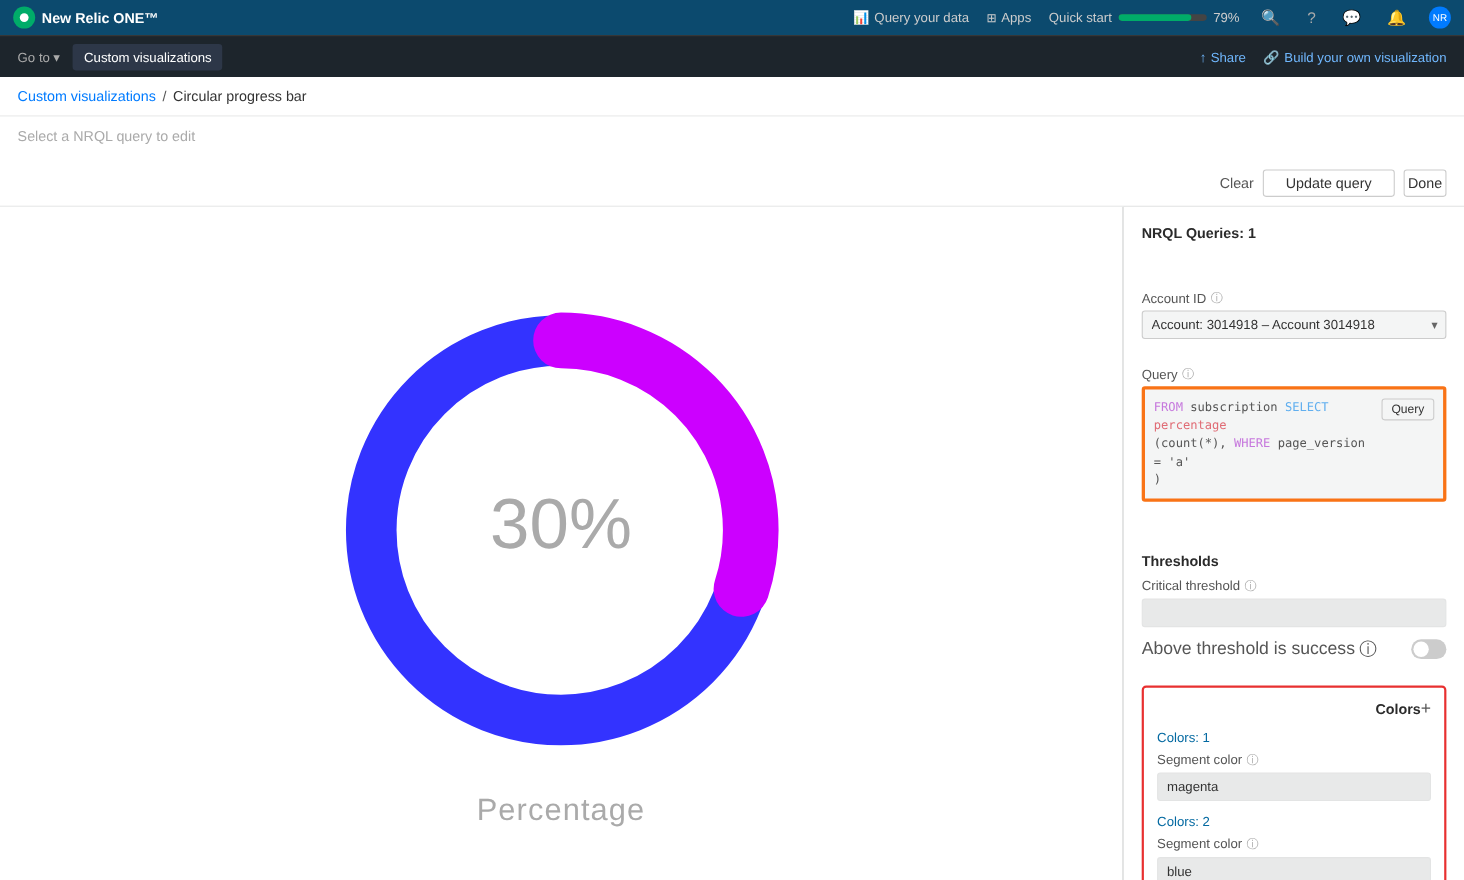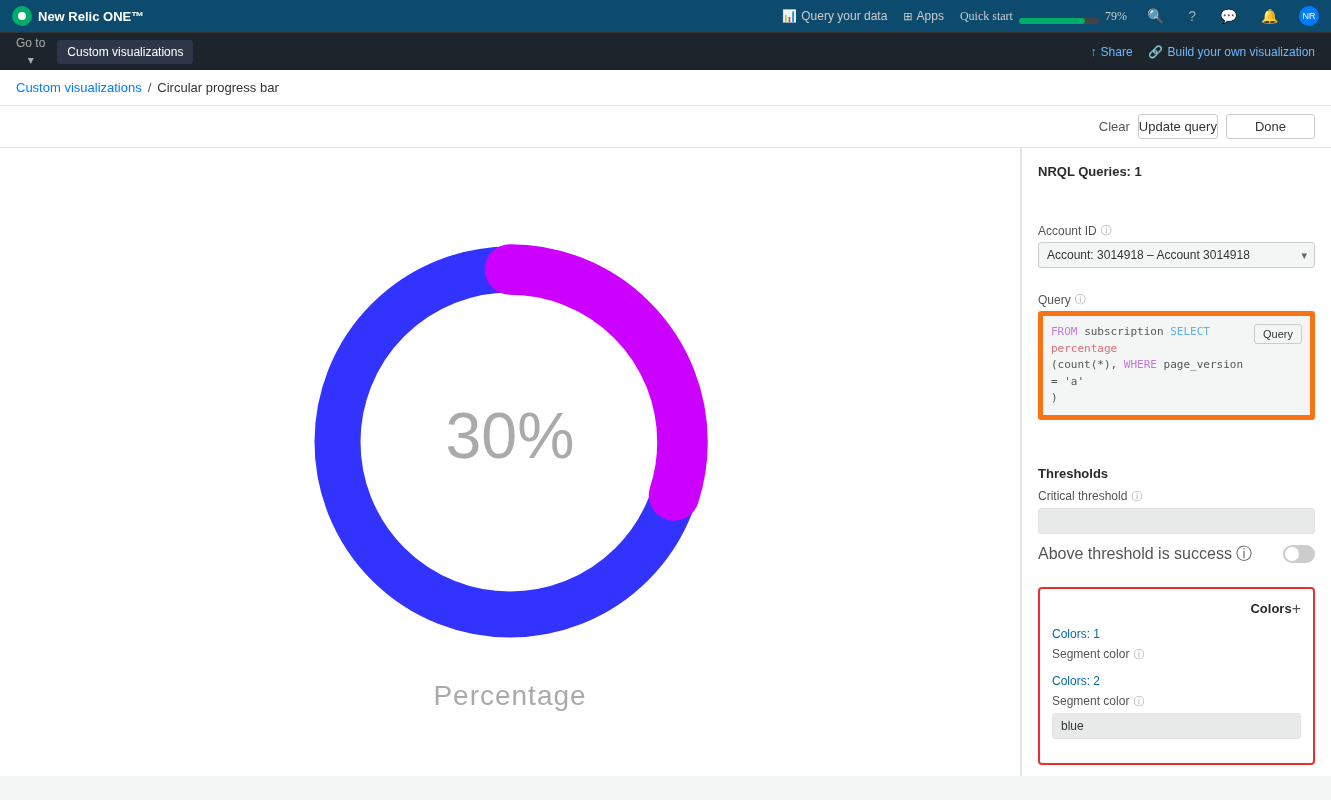--- a/index.html
+++ b/index.html
@@ -13,38 +13,38 @@
       align-items: center;
       padding: 0 12px;
       justify-content: space-between;
     }
     .top-nav-left { display: flex; align-items: center; gap: 8px; }
     .brand { color: #fff; font-size: 13px; font-weight: 600; display: flex; align-items: center; gap: 6px; }
     .brand-icon { width: 20px; height: 20px; background: #00ac69; border-radius: 50%; display: flex; align-items: center; justify-content: center; }
     .brand-icon svg { width: 12px; height: 12px; }
     .top-nav-right { display: flex; align-items: center; gap: 16px; color: #ccc; font-size: 12px; }
     .top-nav-right .nav-item { display: flex; align-items: center; gap: 4px; cursor: pointer; color: #ccc; }
-    .quick-start-bar { display: flex; align-items: flex-end; gap: 6px; font-family: Liberation Serif, serif; }
+    .quick-start-bar { display: flex; align-items: center; gap: 6px; }
     .progress-bar-outer { width: 80px; height: 6px; background: #444; border-radius: 3px; }
     .progress-bar-inner { width: 83%; height: 100%; background: #00ac69; border-radius: 3px; }
     .icon-btn { color: #aaa; cursor: pointer; font-size: 14px; padding: 2px 4px; }
     .avatar { width: 20px; height: 20px; background: #007bff; border-radius: 50%; color: #fff; font-size: 9px; display: flex; align-items: center; justify-content: center; }
 
     
     .sub-nav {
       background: #1d252c;
       height: 38px;
       display: flex;
       align-items: center;
       padding: 0 16px;
       justify-content: space-between;
       border-top: 1px solid #333;
     }
     .sub-nav-left { display: flex; align-items: center; gap: 12px; }
-    .go-to { color: #aaa; font-size: 12px; cursor: pointer; display: flex; align-items: center; gap: 3px; flex-direction: column; }
+    .go-to { color: #aaa; font-size: 12px; cursor: pointer; display: flex; align-items: center; gap: 3px; }
     .custom-viz-btn { background: #2d3748; color: #fff; border: none; border-radius: 3px; padding: 5px 10px; font-size: 12px; cursor: pointer; }
     .sub-nav-right { display: flex; align-items: center; gap: 16px; }
     .share-btn { color: #70b7fd; font-size: 12px; cursor: pointer; display: flex; align-items: center; gap: 4px; }
     .build-own { color: #70b7fd; font-size: 12px; cursor: pointer; display: flex; align-items: center; gap: 4px; }
 
     
     .breadcrumb {
       background: #fff;
       padding: 10px 16px;
       border-bottom: 1px solid #e3e4e4;
@@ -70,22 +70,22 @@
       font-size: 13px;
     }
     .query-actions {
       display: flex;
       justify-content: flex-end;
       align-items: center;
       gap: 8px;
       padding: 8px 0;
     }
     .btn-clear { background: none; border: none; color: #555; cursor: pointer; font-size: 13px; }
-    .btn-update { background: none; border: 1px solid #ccc; border-radius: 3px; color: #333; cursor: pointer; font-size: 13px; padding: 4px 0; }
-    .btn-done { background: none; border: 1px solid #ccc; border-radius: 3px; color: #333; cursor: pointer; font-size: 13px; padding: 4px 28px; }
+    .btn-update { background: none; border: 1px solid #ccc; border-radius: 3px; color: #333; cursor: pointer; font-size: 13px; padding: 4px 20px; }
+    .btn-done { background: none; border: 1px solid #ccc; border-radius: 3px; color: #333; cursor: pointer; font-size: 13px; padding: 4px 3px; }
 
     
     .main-content {
       display: flex;
       height: calc(800px - 32px - 38px - 42px - 60px);
       min-height: 580px;
     }
 
     
     .viz-panel {
@@ -130,21 +130,21 @@
     .field-row { margin-bottom: 10px; }
     .field-label { font-size: 12px; color: #555; margin-bottom: 4px; display: flex; align-items: center; gap: 4px; }
     .field-label .info-icon { color: #aaa; font-size: 11px; cursor: pointer; }
     .field-input { width: 100%; background: #f4f5f5; border: 1px solid #e3e4e4; border-radius: 3px; padding: 5px 8px; font-size: 12px; color: #333; }
     .field-select { width: 100%; background: #f4f5f5; border: 1px solid #ccc; border-radius: 3px; padding: 5px 8px; font-size: 12px; color: #333; appearance: none; cursor: pointer; }
     .select-wrapper { position: relative; }
     .select-wrapper::after { content: '▾'; position: absolute; right: 8px; top: 50%; transform: translateY(-50%); color: #666; pointer-events: none; font-size: 11px; }
 
     .query-code {
       background: #f4f5f5;
-      border: 5px solid #f97316;
+      border: 3px solid #f97316;
       border-radius: 3px;
       padding: 8px;
       font-family: monospace;
       font-size: 11px;
       line-height: 1.5;
       color: #555;
       display: flex;
       justify-content: space-between;
       align-items: flex-start;
       gap: 6px;
@@ -233,20 +233,21 @@
   </div>
 </div>
 
 <div class="breadcrumb">
   <a>Custom visualizations</a>
   <span>/</span>
   <span style="color:#333;">Circular progress bar</span>
 </div>
 
 <div class="query-bar">
+  <div class="query-input-area">Select a NRQL query to edit</div>
   <div class="query-actions">
     <button class="btn-clear">Clear</button>
     <button class="btn-update">Update query</button>
     <button class="btn-done">Done</button>
   </div>
 </div>
 
 <div class="main-content">
 
   <div class="viz-panel">
@@ -330,20 +331,21 @@
         <button class="add-btn">+</button>
       </div>
 
       <div class="color-block">
         <div class="color-block-title">Colors: 1</div>
         <div class="field-row">
           <div class="field-label">
             <span>Segment color</span>
             <span class="info-icon">ⓘ</span>
           </div>
+          <input class="field-input" type="text" style="background: rgb(232, 233, 233);" value="magenta">
         </div>
       </div>
 
       <div class="color-block">
         <div class="color-block-title">Colors: 2</div>
         <div class="field-row">
           <div class="field-label">
             <span>Segment color</span>
             <span class="info-icon">ⓘ</span>
           </div>

